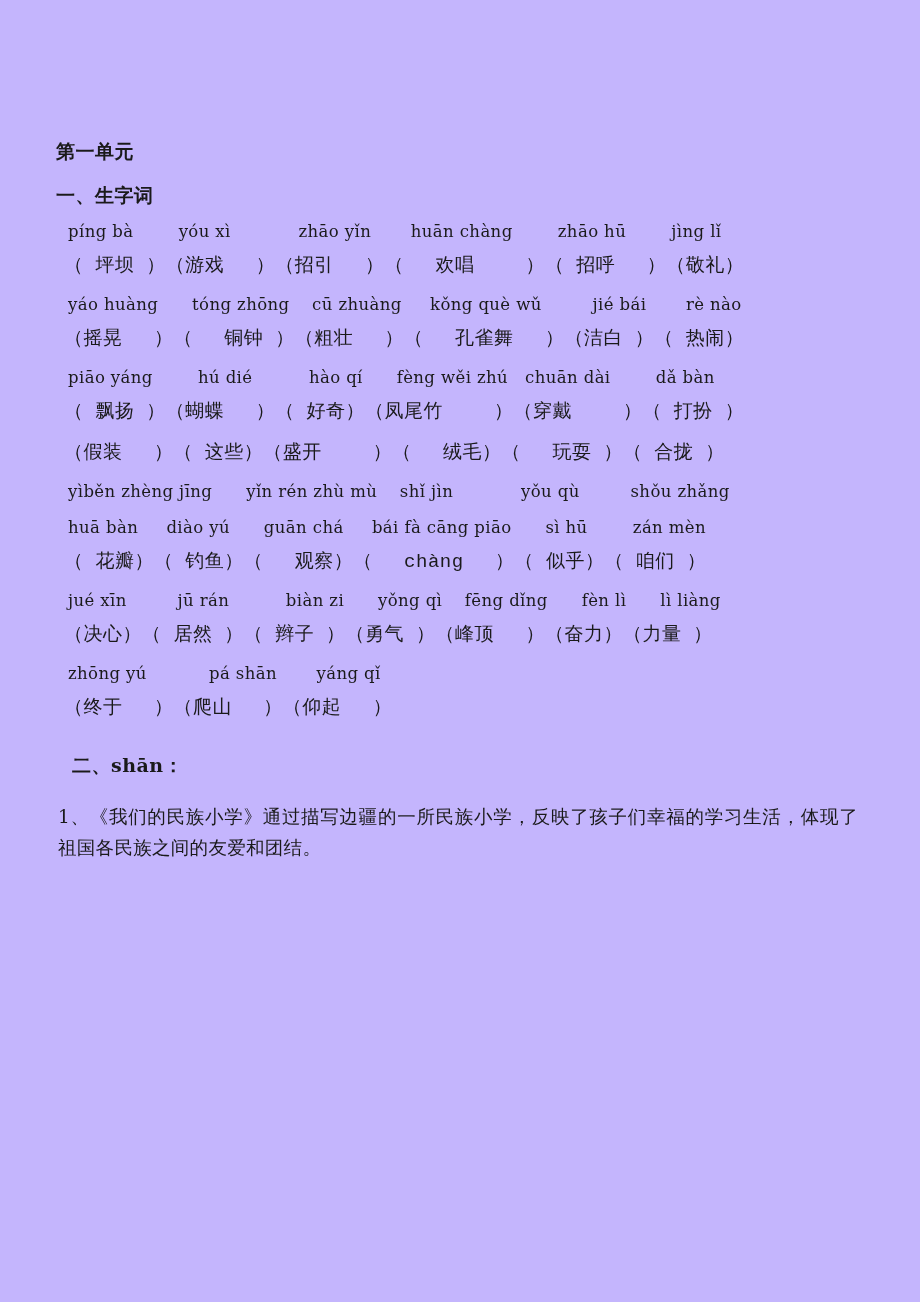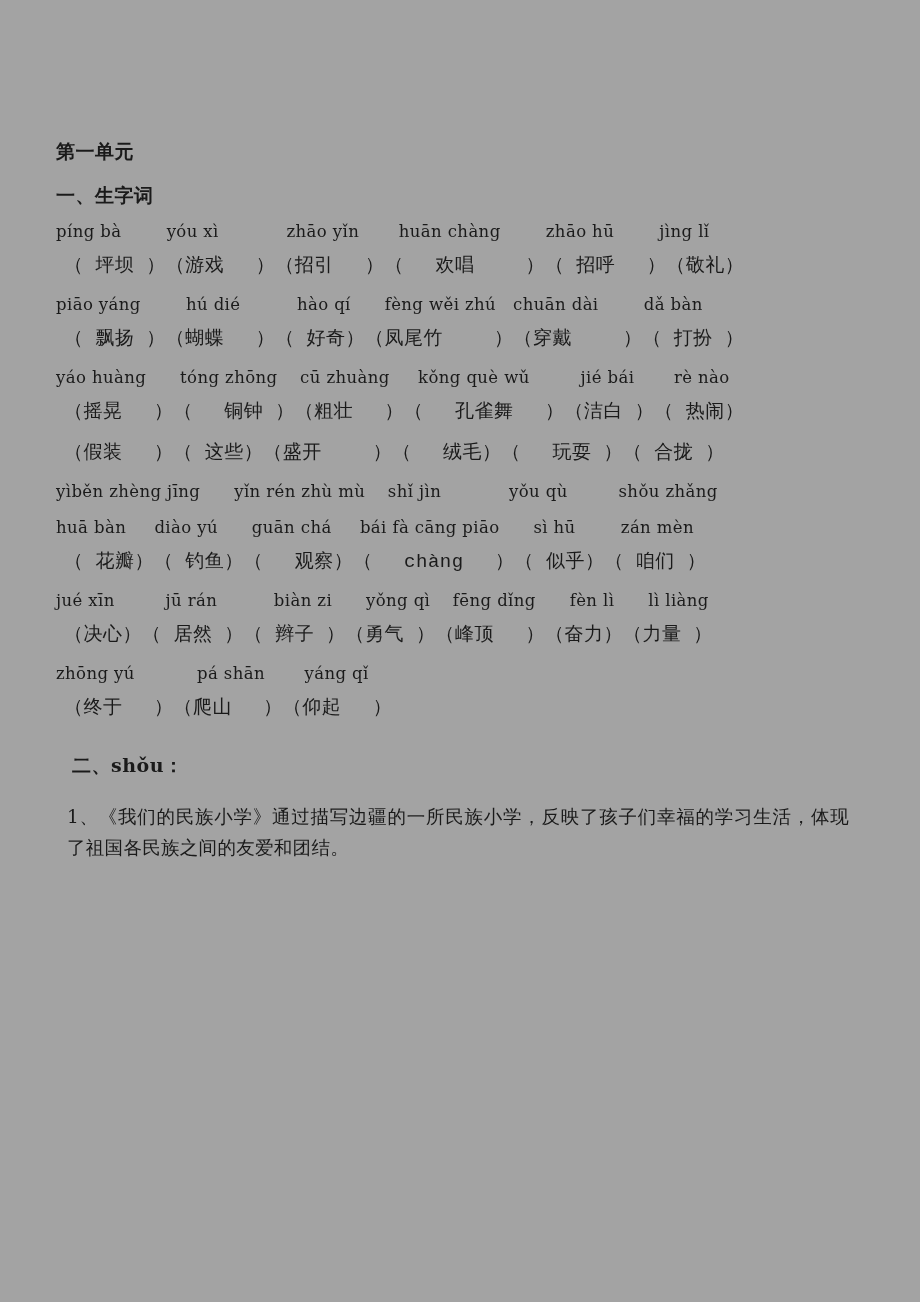--- a/index.html
+++ b/index.html
@@ -14,21 +14,21 @@
     overflow: hidden;
     font-family: "DejaVu Serif", "Liberation Serif", serif;
     color: #1a1a1a;
   }
   .page {
     position: relative;
     width: 920px;
     height: 1302px;
     box-sizing: border-box;
     padding: 142px 40px 0 56px;
-    background: #a3a3a3;
+    background: #c4b5fd;
   }
 
   
   .heading {
     font-size: 19px;
     line-height: 1;
     margin: 0 0 25px 0;
     letter-spacing: 0.5px;
     font-family: "DejaVu Serif", "Liberation Serif", serif;
   }
@@ -45,38 +45,38 @@
   .vocab-group {
     margin-bottom: 11px;
   }
   .pinyin-line {
     font-family: "DejaVu Serif", "Liberation Serif", serif;
     font-size: 16.5px;
     line-height: 25px;
     letter-spacing: 0.4px;
     white-space: pre-wrap;
     word-break: break-all;
-    margin: 0 0 7px 0;
+    margin: 0 0 7px 12px;
     padding-right: 4px;
   }
   .hanzi-line {
     font-size: 19px;
     line-height: 30px;
     margin: 0 0 6px 0;
     padding-left: 8px;
     white-space: pre-wrap;
     letter-spacing: 0.5px;
     font-family: Liberation Mono, monospace;
   }
 
   
   .para {
     font-size: 18.5px;
     line-height: 31px;
-    margin: 11px;
+    margin: 2px;
     text-align: justify;
     letter-spacing: 0.3px;
     padding-right: 20px;
   }
   .spacer-sm { height: 14px; }
 </style>
 </head>
 <body>
 
 <div class="page">
@@ -84,27 +84,27 @@
   <h1 class="heading">第一单元</h1>
 
   <h2 class="heading sub">一、生字词</h2>
 
   <div class="vocab-group">
     <p class="pinyin-line">píng bà        yóu xì            zhāo yǐn       huān chàng        zhāo hū        jìng lǐ</p>
     <p class="hanzi-line">（ 坪坝 ）（游戏　 ）（招引　 ）（ 　欢唱　 　）（ 招呼　 ）（敬礼）</p>
   </div>
 
   <div class="vocab-group">
-    <p class="pinyin-line">piāo yáng        hú dié          hào qí      fèng wěi zhú   chuān dài        dǎ bàn</p>
-    <p class="hanzi-line">（ 飘扬 ）（蝴蝶　 ）（ 好奇）（凤尾竹　　 ）（穿戴　　 ）（ 打扮 ）</p>
+    <p class="pinyin-line">yáo huàng      tóng zhōng    cū zhuàng     kǒng què wǔ         jié bái       rè nào</p>
+    <p class="hanzi-line">（摇晃　 ）（ 　铜钟 ）（粗壮　 ）（ 　孔雀舞　 ）（洁白 ）（ 热闹）</p>
   </div>
 
   <div class="vocab-group">
-    <p class="pinyin-line">yáo huàng      tóng zhōng    cū zhuàng     kǒng què wǔ         jié bái       rè nào</p>
-    <p class="hanzi-line">（摇晃　 ）（ 　铜钟 ）（粗壮　 ）（ 　孔雀舞　 ）（洁白 ）（ 热闹）</p>
+    <p class="pinyin-line">piāo yáng        hú dié          hào qí      fèng wěi zhú   chuān dài        dǎ bàn</p>
+    <p class="hanzi-line">（ 飘扬 ）（蝴蝶　 ）（ 好奇）（凤尾竹　　 ）（穿戴　　 ）（ 打扮 ）</p>
   </div>
 
   <div class="vocab-group">
     <p class="hanzi-line">（假装　 ）（ 这些）（盛开　　 ）（ 　绒毛）（ 　玩耍 ）（ 合拢 ）</p>
   </div>
 
   <div class="vocab-group">
     <p class="pinyin-line">yìběn zhèng jīng      yǐn rén zhù mù    shǐ jìn            yǒu qù         shǒu zhǎng</p>
   </div>
 
@@ -118,17 +118,17 @@
     <p class="hanzi-line">（决心）（ 居然 ）（ 辫子 ）（勇气 ）（峰顶　 ）（奋力）（力量 ）</p>
   </div>
 
   <div class="vocab-group">
     <p class="pinyin-line">zhōng yú           pá shān       yáng qǐ</p>
     <p class="hanzi-line">（终于　 ）（爬山　 ）（仰起　 ）</p>
   </div>
 
   <div class="spacer-sm"></div>
 
-  <h2 class="heading indent">二、shǒu：</h2>
+  <h2 class="heading indent">二、shān：</h2>
 
   <p class="para">1、《我们的民族小学》通过描写边疆的一所民族小学，反映了孩子们幸福的学习生活，体现了祖国各民族之间的友爱和团结。</p>
 
 </div>
 
 </body></html>

